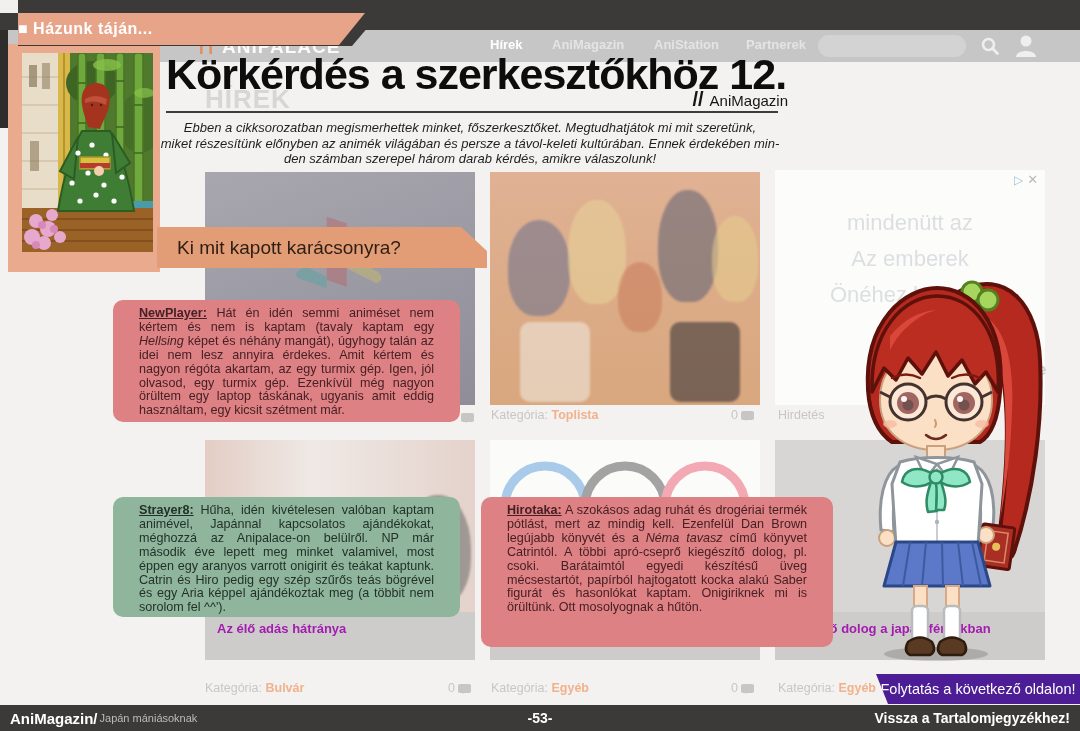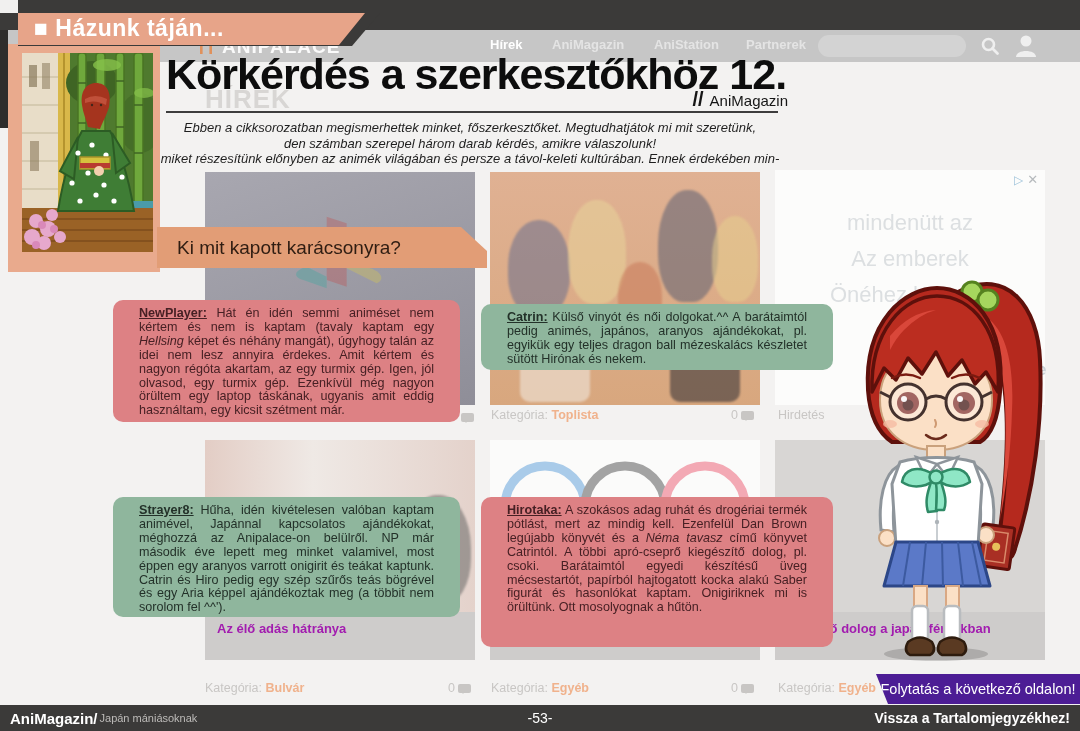--- a/index.html
+++ b/index.html
@@ -10,29 +10,29 @@
   .it{font-style:italic;}
 
   
   .topbar{left:0;top:0;width:1080px;height:30px;background:#3b3a39;z-index:8;}
   .corner-white{left:0;top:0;width:18px;height:13px;background:#f1f0ef;z-index:9;}
   .leftstrip{left:0;top:30px;width:8px;height:98px;background:#2e2d2c;z-index:9;}
   .footer{left:0;top:705px;width:1080px;height:26px;background:#3b3a39;z-index:40;
     display:flex;align-items:center;padding:0 10px;color:#fff;}
   .footer .brand{font-weight:bold;font-size:15px;}
   .footer .tagline{font-size:11px;color:#bdbbb9;margin-left:2px;}
-  .footer .page{position:absolute;left:50%;transform:translateX(-50%);font-weight:normal;font-size:14px;}
+  .footer .page{position:absolute;left:50%;transform:translateX(-50%);font-weight:bold;font-size:14px;}
   .footer .back{margin-left:auto;font-weight:bold;font-size:14px;}
 
   
   .tab-shadow{left:18px;top:13px;width:362px;height:33px;background:#3b3a39;z-index:41;
     clip-path:polygon(0 0,100% 0,calc(100% - 28px) 100%,0 100%);}
   .tab{left:18px;top:13px;width:347px;height:32px;background:#e7a489;z-index:42;
     clip-path:polygon(0 0,100% 0,calc(100% - 26px) 100%,0 100%);
-    color:#fff;font-weight:bold;font-size:23px;line-height:31px;padding-left:16px;letter-spacing:.5px;}
+    color:#fff;font-weight:bold;font-size:16px;line-height:31px;letter-spacing:.5px;}
 
   
   .site-header{left:0;top:30px;width:1080px;height:32px;background:#c6c6c6;z-index:6;}
   .site-logo-wrap{left:196px;top:36px;z-index:7;display:flex;align-items:center;gap:6px;}
   .site-logo{color:#fafafa;font-weight:bold;font-size:19px;letter-spacing:1px;}
   .nav-item{top:37px;font-size:13px;color:#e4e4e4;font-weight:bold;z-index:7;}
   .nav-item.active{color:#ffffff;}
   .search-pill{left:818px;top:35px;width:148px;height:22px;border-radius:11px;background:#d3d3d3;z-index:7;}
   .hicon{z-index:7;}
 
@@ -285,31 +285,28 @@
     </div>
   </div>
 
   <div class="abs m-title">Körkérdés a szerkesztőkhöz 12.</div>
   <div class="abs byline">
     <span class="sl">//</span><span class="nm">AniMagazin</span>
   </div>
   <div class="abs rule"></div>
   <div class="abs intro">
     <div>Ebben a cikksorozatban megismerhettek minket, főszerkesztőket. Megtudhatjátok mi mit szeretünk,</div>
+    <div>miket részesítünk előnyben az animék világában és persze a távol-keleti kultúrában. Ennek érdekében min-</div>
     <div>den számban szerepel három darab kérdés, amikre válaszolunk!</div>
-    <div>miket részesítünk előnyben az animék világában és persze a távol-keleti kultúrában. Ennek érdekében min-</div>
   </div>
 
   <div class="abs question">Ki mit kapott karácsonyra?</div>
 
   <div class="answer pink" style="left:113px;top:300px;width:347px;height:122px;">
     <span class="author">NewPlayer:</span><span><span> Hát én idén semmi animéset nem kértem és nem is kaptam (tavaly kaptam egy </span><span class="it">Hellsing</span><span> képet és néhány mangát), úgyhogy talán az idei nem lesz annyira érdekes. Amit kértem és nagyon régóta akartam, az egy turmix gép. Igen, jól olvasod, egy turmix gép. Ezenkívül még nagyon örültem egy laptop táskának, ugyanis amit eddig használtam, egy kicsit szétment már.</span></span>
-  </div>
-  <div class="answer green" style="left:481px;top:304px;width:352px;height:66px;">
-    <span class="author">Catrin:</span><span><span> Külső vinyót és női dolgokat.^^ A barátaimtól pedig animés, japános, aranyos ajándékokat, pl. egyikük egy teljes dragon ball mézeskalács készletet sütött Hirónak és nekem.</span></span>
   </div>
   <div class="answer green" style="left:113px;top:497px;width:347px;height:120px;">
     <span class="author">Strayer8:</span><span><span> Hűha, idén kivételesen valóban kaptam animével, Japánnal kapcsolatos ajándékokat, méghozzá az Anipalace-on belülről. NP már második éve lepett meg minket valamivel, most éppen egy aranyos varrott onigirit és teákat kaptunk. Catrin és Hiro pedig egy szép szűrős teás bögrével és egy Aria képpel ajándékoztak meg (a többit nem sorolom fel ^^').</span></span>
   </div>
   <div class="answer pink" style="left:481px;top:497px;width:352px;height:150px;">
     <span class="author">Hirotaka:</span><span><span> A szokásos adag ruhát és drogériai termék pótlást, mert az mindig kell. Ezenfelül Dan Brown legújabb könyvét és a </span><span class="it">Néma tavasz</span><span> című könyvet Catrintól. A többi apró-cseprő kiegészítő dolog, pl. csoki. Barátaimtól egyedi készítésű üveg mécsestartót, papírból hajtogatott kocka alakú Saber figurát és hasonlókat kaptam. Onigiriknek mi is örültünk. Ott mosolyognak a hűtön.</span></span>
   </div>
 
   <div class="abs character">
     <svg width="212" height="414" viewBox="0 0 212 414">

